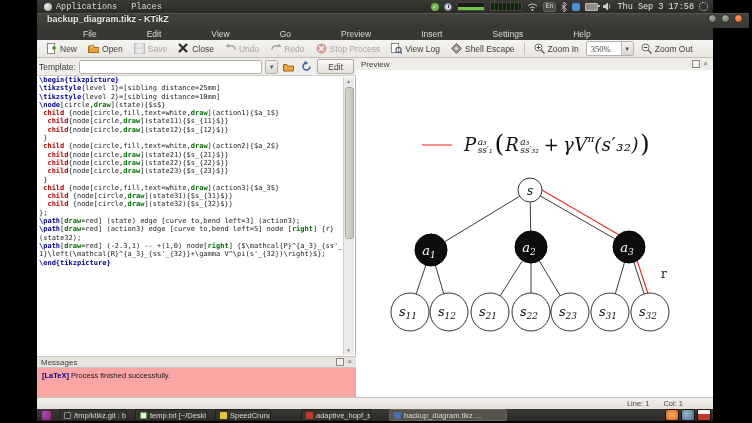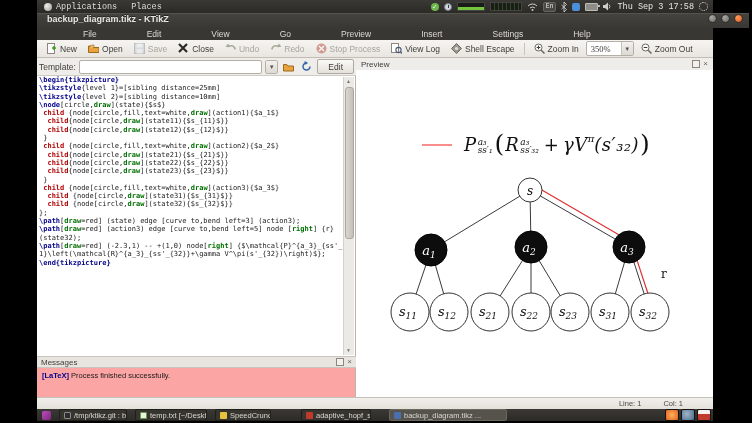--- a/index.html
+++ b/index.html
@@ -76,21 +76,21 @@
               border-bottom:1px solid #c9c5be;box-sizing:border-box;display:flex;align-items:center;font-size:8px;color:#3e3c38;padding:0 4px;}
   .pane-icons{margin-left:auto;display:flex;gap:3px;align-items:center;}
   .pi-float{width:6px;height:6px;border:1px solid #8b877f;background:#f2f0ec;}
   .pi-close{font-size:8px;color:#6b675f;line-height:6px;}
   .msg-body{position:absolute;left:0;top:368px;width:319px;height:29px;background:#fca5a5;border-right:1px solid #b9b5ae;box-sizing:border-box;
             font-size:7.5px;padding:3px 5px;color:#1a1a1a;}
   .msg-prefix{color:#00008b;font-weight:bold;}
 
   .statusbar{position:absolute;left:0;top:397px;width:676px;height:12px;background:linear-gradient(#f1efec,#e4e1db);
              border-top:1px solid #c6c2ba;box-sizing:border-box;display:flex;align-items:center;justify-content:flex-end;
-             gap:22px;font-size:7.5px;color:#4a4843;padding-right:30px;}
+             gap:14px;font-size:7.5px;color:#4a4843;padding-right:30px;}
 
   
   .preview-header{position:absolute;left:319px;top:58px;width:357px;height:12px;background:#efedea;
                   display:flex;align-items:center;font-size:8px;color:#3e3c38;padding:0 5px;box-sizing:border-box;}
   .preview-body{position:absolute;left:319px;top:70px;width:357px;height:327px;background:#fff;overflow:hidden;}
 
   .formula{position:absolute;left:66px;top:60px;display:flex;align-items:center;gap:12px;}
   .legend-line{display:inline-block;width:30px;height:2px;background:#f98c8c;}
   .math{font-family:"DejaVu Serif",serif;font-style:italic;font-size:18px;color:#111;display:flex;align-items:center;}
   .mi{letter-spacing:0.5px;}

